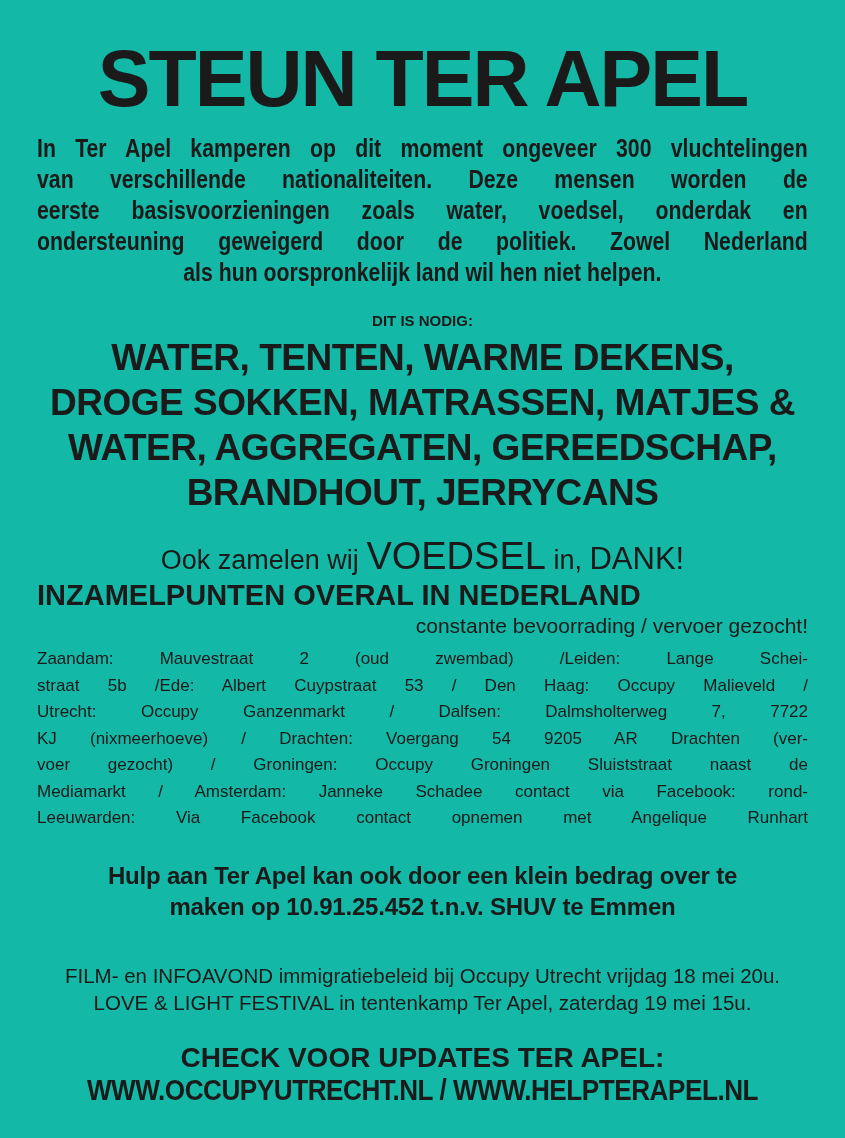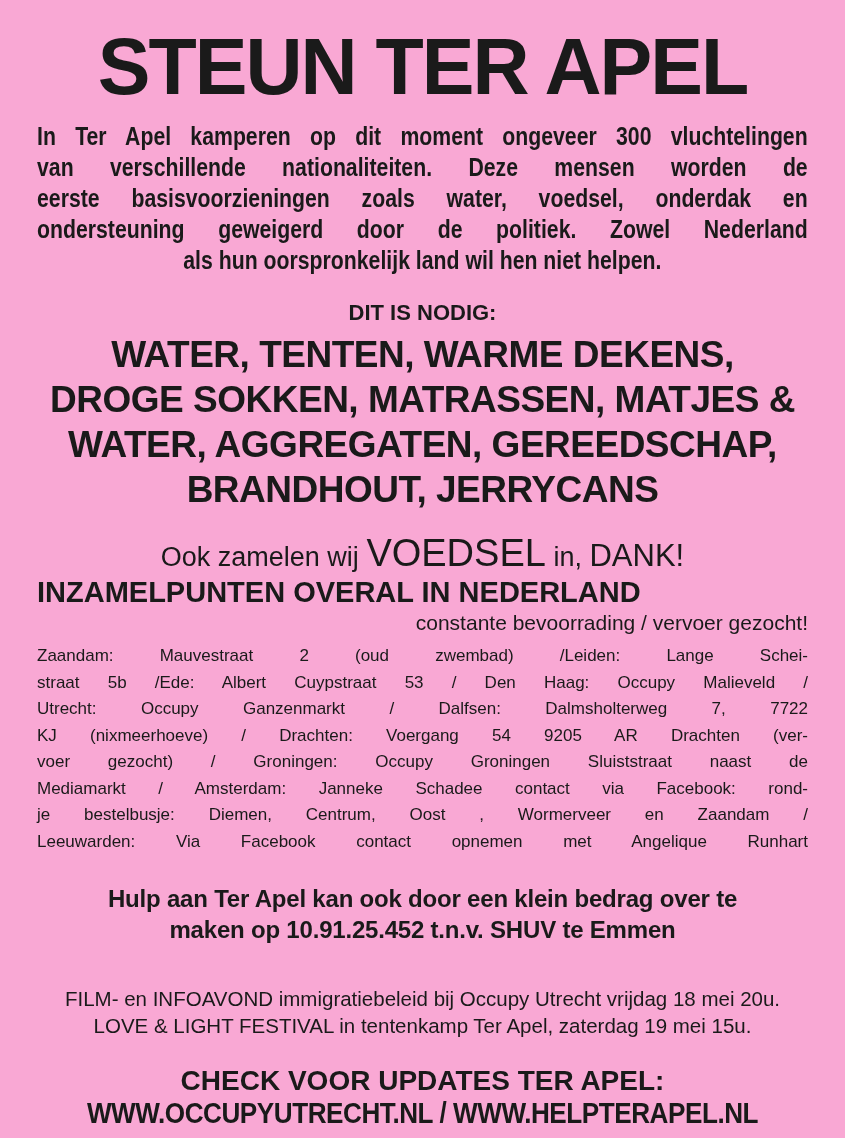--- a/index.html
+++ b/index.html
@@ -1,34 +1,34 @@
 <!DOCTYPE html>
 <html><head>
 <meta charset="utf-8">
 <style>
   * { box-sizing: border-box; }
   html, body { margin: 0; padding: 0; background: #ffffff; }
   .sheet {
     width: 845px; height: 1138px;
-    background: #f9a8d4; color: #1a1a1a;
+    background: #14b8a6; color: #1a1a1a;
     font-family: "Liberation Sans", "DejaVu Sans", sans-serif;
-    padding: 24px 37px 8px; overflow: hidden;
+    padding: 36px 37px 8px; overflow: hidden;
   }
   .title {
     font-weight: 700; font-size: 79px; line-height: 1.08;
     text-align: center; letter-spacing: -2px; white-space: nowrap;
   }
   
   .cond { width: 117.6%; transform: scaleX(0.85); transform-origin: 0 0; }
   .jline { text-align: justify; text-align-last: justify; }
   .cline { text-align: center; text-align-last: center; }
 
   .intro { margin-top: 12px; font-weight: 700; font-size: 25px; line-height: 31px; }
 
-  .needs-heading { margin-top: 24px; font-weight: 700; font-size: 22px; text-align: center; }
+  .needs-heading { margin-top: 24px; font-weight: 700; font-size: 15px; text-align: center; }
   .needs-list { margin-top: 6px; font-weight: 700; font-size: 37px; line-height: 45px;
                 text-align: center; letter-spacing: -0.5px; }
   .needs-list div { white-space: nowrap; }
 
   .food-line { margin-top: 20px; font-weight: 400; font-size: 27px; text-align: center; white-space: nowrap; }
   .food-big  { font-size: 38px; }
   .food-dank { font-size: 31px; }
   .food-sub  { font-weight: 700; font-size: 29px; text-align: left; margin-top: 1px; }
   .food-note { font-size: 21px; text-align: right; margin-top: 2px; }
 
@@ -75,21 +75,20 @@
   <div class="food-sub">INZAMELPUNTEN OVERAL IN NEDERLAND</div>
   <div class="food-note">constante bevoorrading / vervoer gezocht!</div>
 
   <div class="locations">
     <div class="jline">Zaandam: Mauvestraat 2 (oud zwembad) /Leiden: Lange Schei-</div>
     <div class="jline">straat 5b /Ede: Albert Cuypstraat 53 / Den Haag: Occupy Malieveld /</div>
     <div class="jline">Utrecht: Occupy Ganzenmarkt / Dalfsen: Dalmsholterweg 7, 7722</div>
     <div class="jline">KJ (nixmeerhoeve) / Drachten: Voergang 54 9205 AR Drachten (ver-</div>
     <div class="jline">voer gezocht) / Groningen: Occupy Groningen  Sluiststraat naast de</div>
     <div class="jline">Mediamarkt / Amsterdam: Janneke Schadee contact via Facebook: rond-</div>
-    <div class="jline">je bestelbusje: Diemen, Centrum, Oost , Wormerveer en Zaandam /</div>
     <div class="jline">Leeuwarden: Via Facebook contact opnemen met Angelique Runhart</div>
   </div>
 
   <div class="donation">
     <div>Hulp aan Ter Apel kan ook door een klein bedrag over te</div>
     <div>maken op 10.91.25.452 t.n.v. SHUV  te Emmen</div>
   </div>
 
   <div class="events">
     <div>FILM- en INFOAVOND immigratiebeleid bij Occupy Utrecht vrijdag 18 mei 20u.</div>

